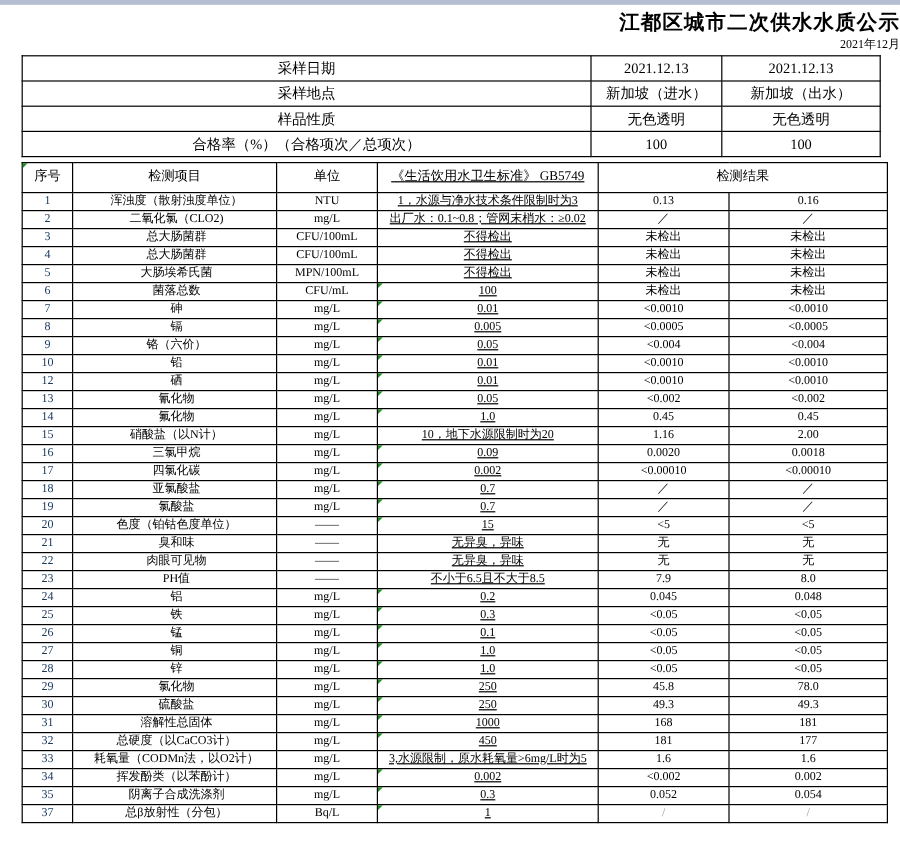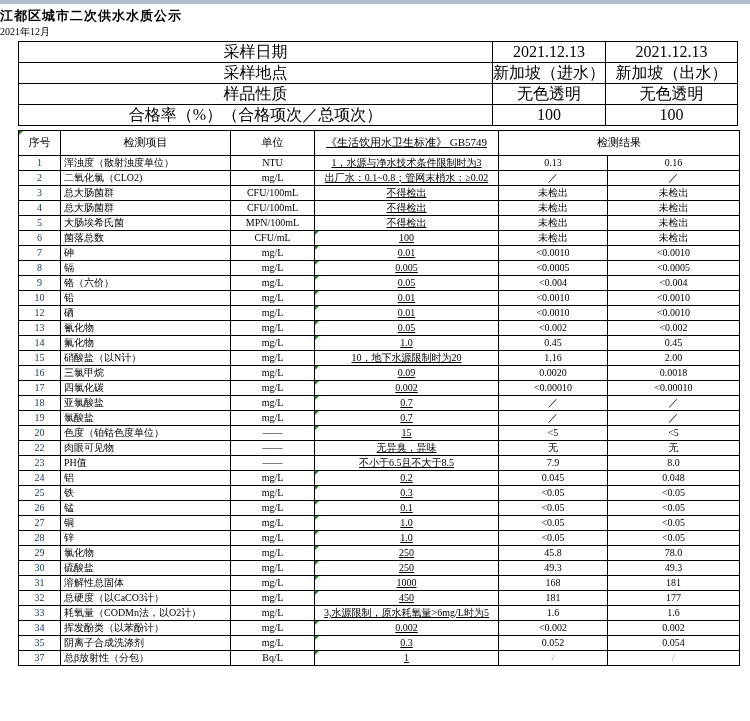--- a/index.html
+++ b/index.html
@@ -3,42 +3,42 @@
 <meta charset="utf-8">
 <style>
   html,body { margin:0; padding:0; }
   body {
     width:750px; height:721px; background:#ffffff;
     font-family:"Liberation Serif","DejaVu Serif",serif;
     color:#000;
   }
   .topbar { width:750px; height:4px; background:#b4bdd1; }
   .title {
-    text-align:left; font-size:13px; font-weight:bold;
+    text-align:right; font-size:17px; font-weight:bold;
     margin:3px 0 0 0; letter-spacing:1px;
     font-family:"Liberation Sans","DejaVu Sans",sans-serif;
   }
-  .subtitle { text-align:left; font-size:10px; margin:0 0 2px 0; }
+  .subtitle { text-align:right; font-size:10px; margin:0 0 2px 0; }
   table { border-collapse:collapse; margin-left:18px; table-layout:fixed; }
   td {
     border:1px solid #000; padding:0; font-size:10px; text-align:center;
     white-space:nowrap; overflow:visible; position:relative; line-height:1.25;
   }
   
   .w-no{width:41px;} .w-item{width:166px;} .w-unit{width:83px;}
   .w-std{width:183px;text-decoration:underline;} .w-r1{width:108px;} .w-r2{width:131px;}
   .w-label{width:473px;}
   
-  .info-table td { height:20px; font-size:16px; }
+  .info-table td { height:20px; font-size:12px; }
   .info-table { margin-bottom:4px; }
   
   .main-table td { height:14px; }
   .main-table tr.hdr td { height:24px; font-size:11px; }
   td.no-cell { color:#16365c; }
-  td.item-cell { text-align:left; padding-left:3px; }
+  td.item-cell { text-align:center; padding-left:3px; }
   td.dim { color:#9a9a9a; }
   
   .flag::before {
     content:""; position:absolute; top:0; left:0; width:0; height:0;
     border-top:4px solid #1e8a1e; border-right:4px solid transparent;
   }
 </style>
 </head>
 <body>
 
@@ -227,20 +227,28 @@
       </tr>
       <tr>
         <td class="no-cell w-no">20</td>
         <td class="item-cell w-item">色度（铂钴色度单位）</td>
         <td class="w-unit">——</td>
         <td class="w-std flag">15</td>
         <td class="w-r1">&lt;5</td>
         <td class="w-r2">&lt;5</td>
       </tr>
       <tr>
+        <td class="no-cell w-no">21</td>
+        <td class="item-cell w-item">臭和味</td>
+        <td class="w-unit">——</td>
+        <td class="w-std">无异臭，异味</td>
+        <td class="w-r1">无</td>
+        <td class="w-r2">无</td>
+      </tr>
+      <tr>
         <td class="no-cell w-no">22</td>
         <td class="item-cell w-item">肉眼可见物</td>
         <td class="w-unit">——</td>
         <td class="w-std">无异臭，异味</td>
         <td class="w-r1">无</td>
         <td class="w-r2">无</td>
       </tr>
       <tr>
         <td class="no-cell w-no">23</td>
         <td class="item-cell w-item">PH值</td>

